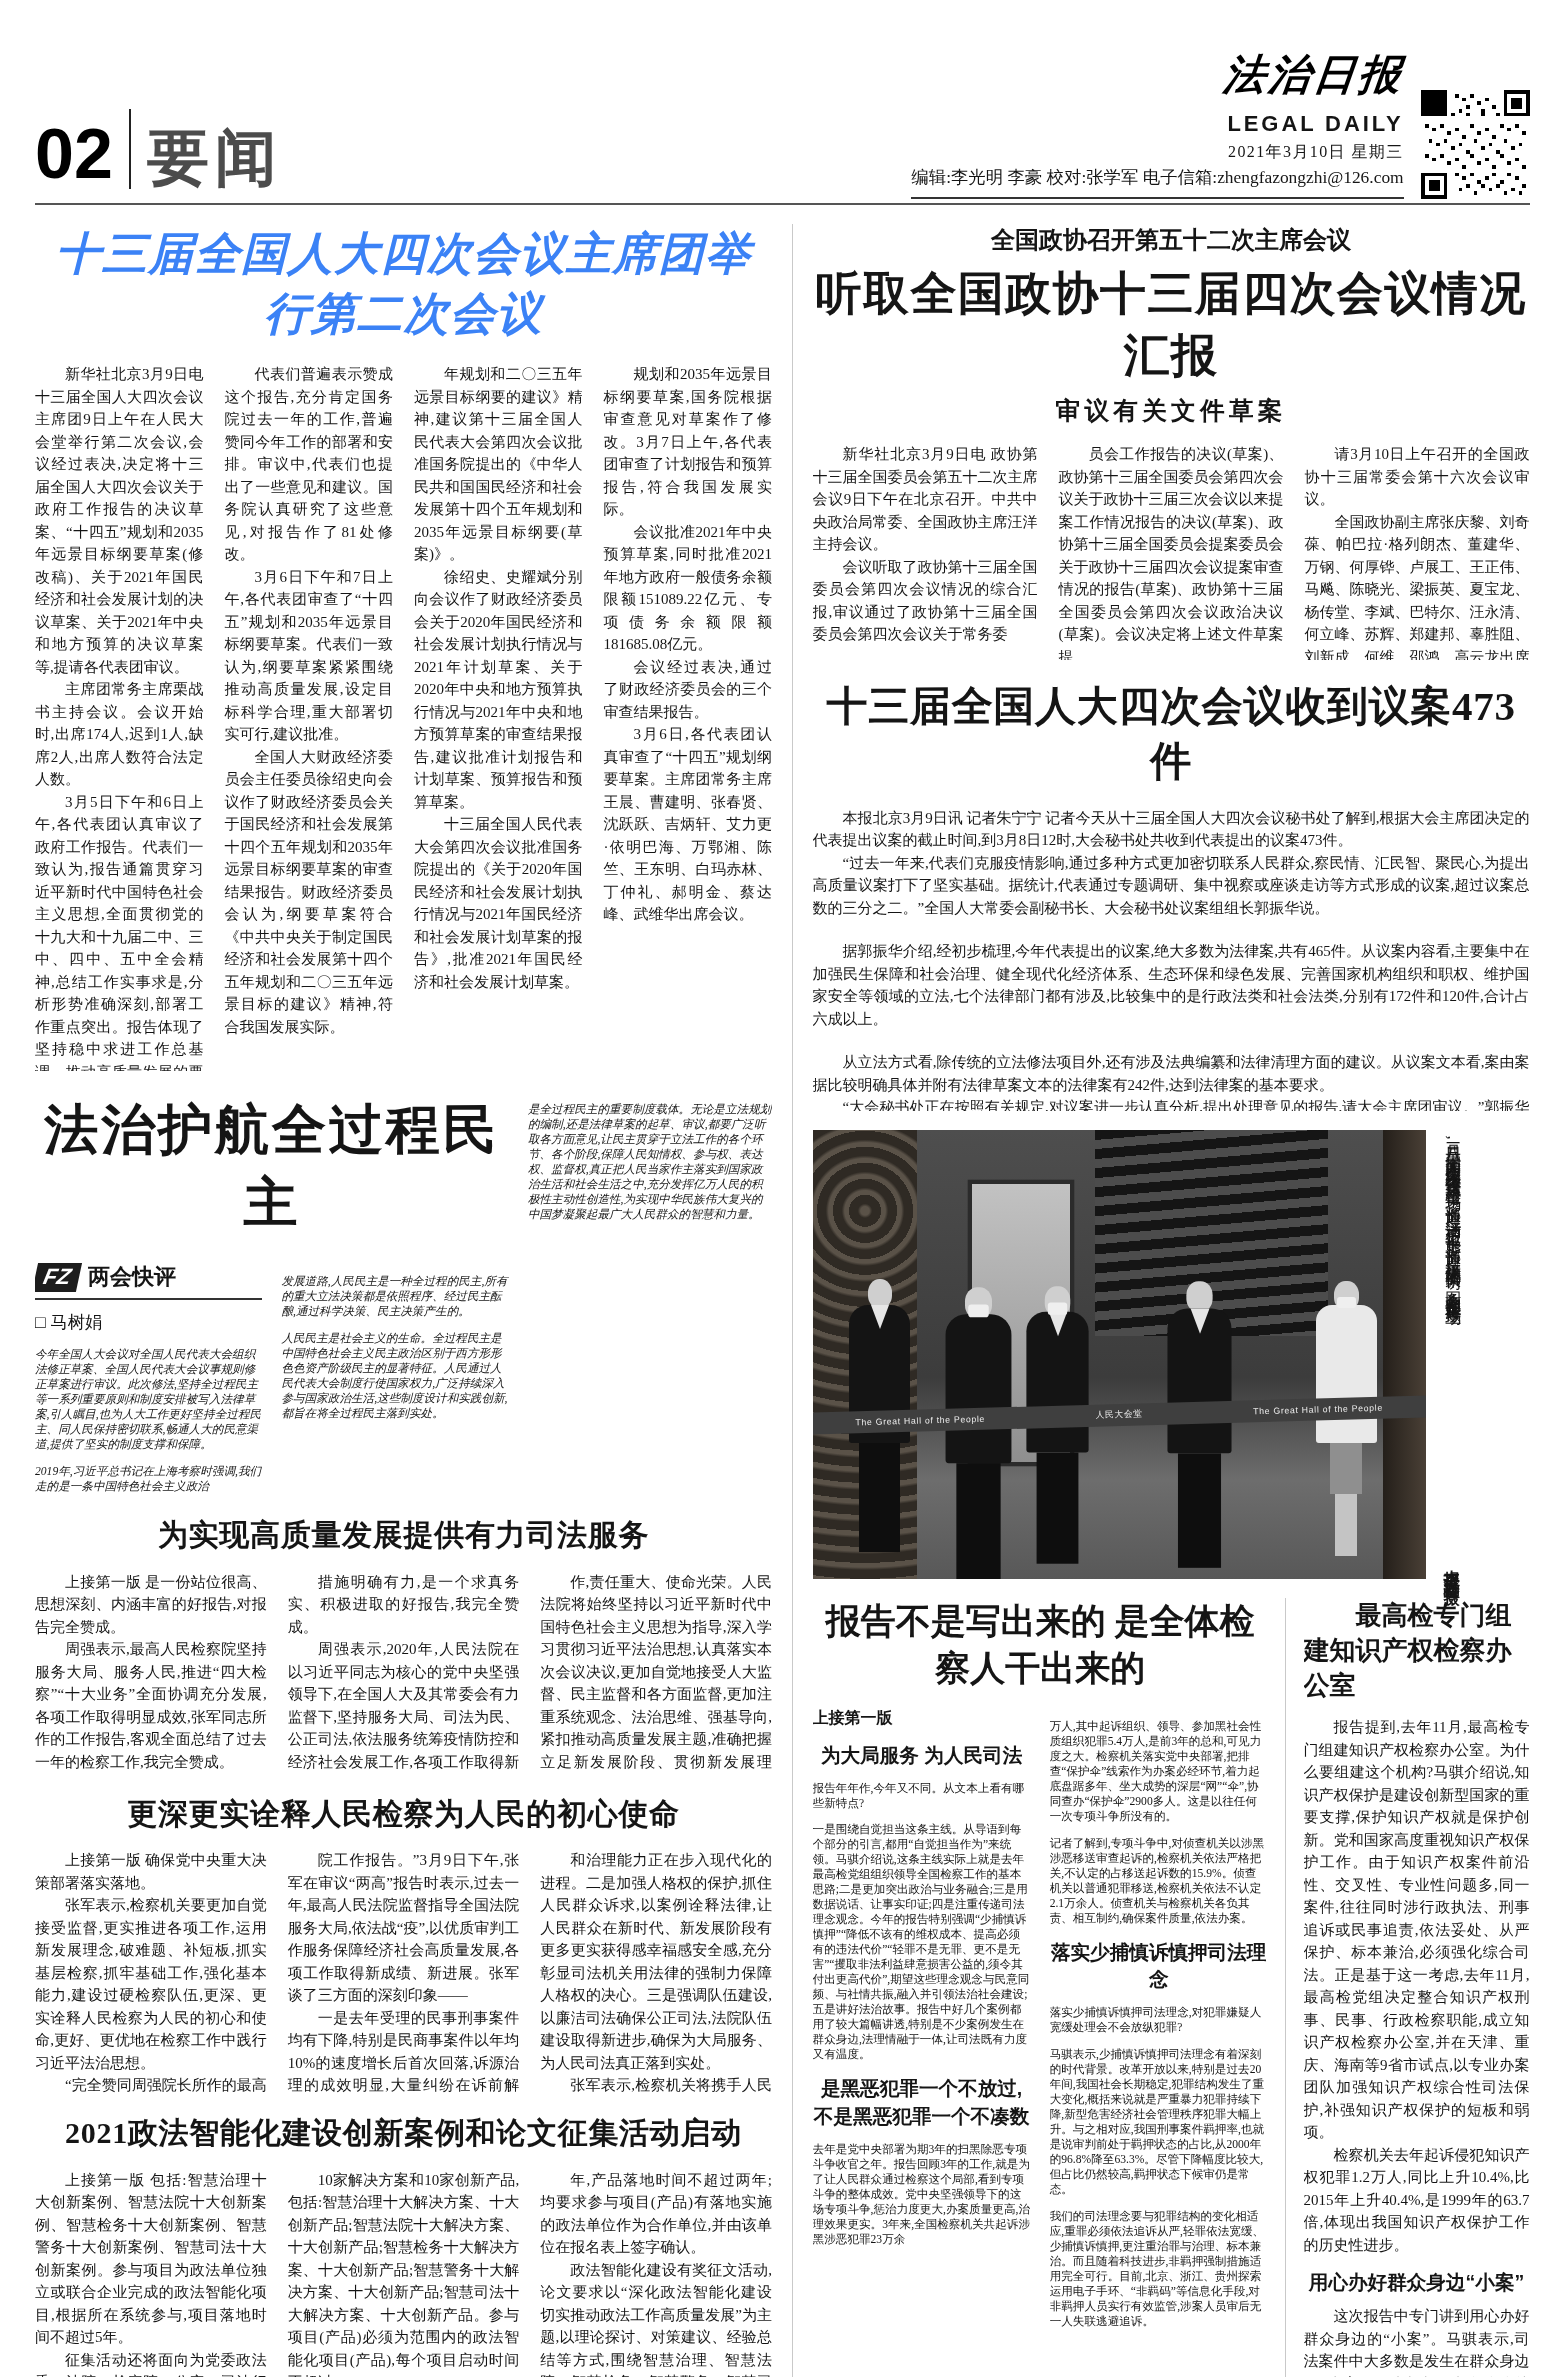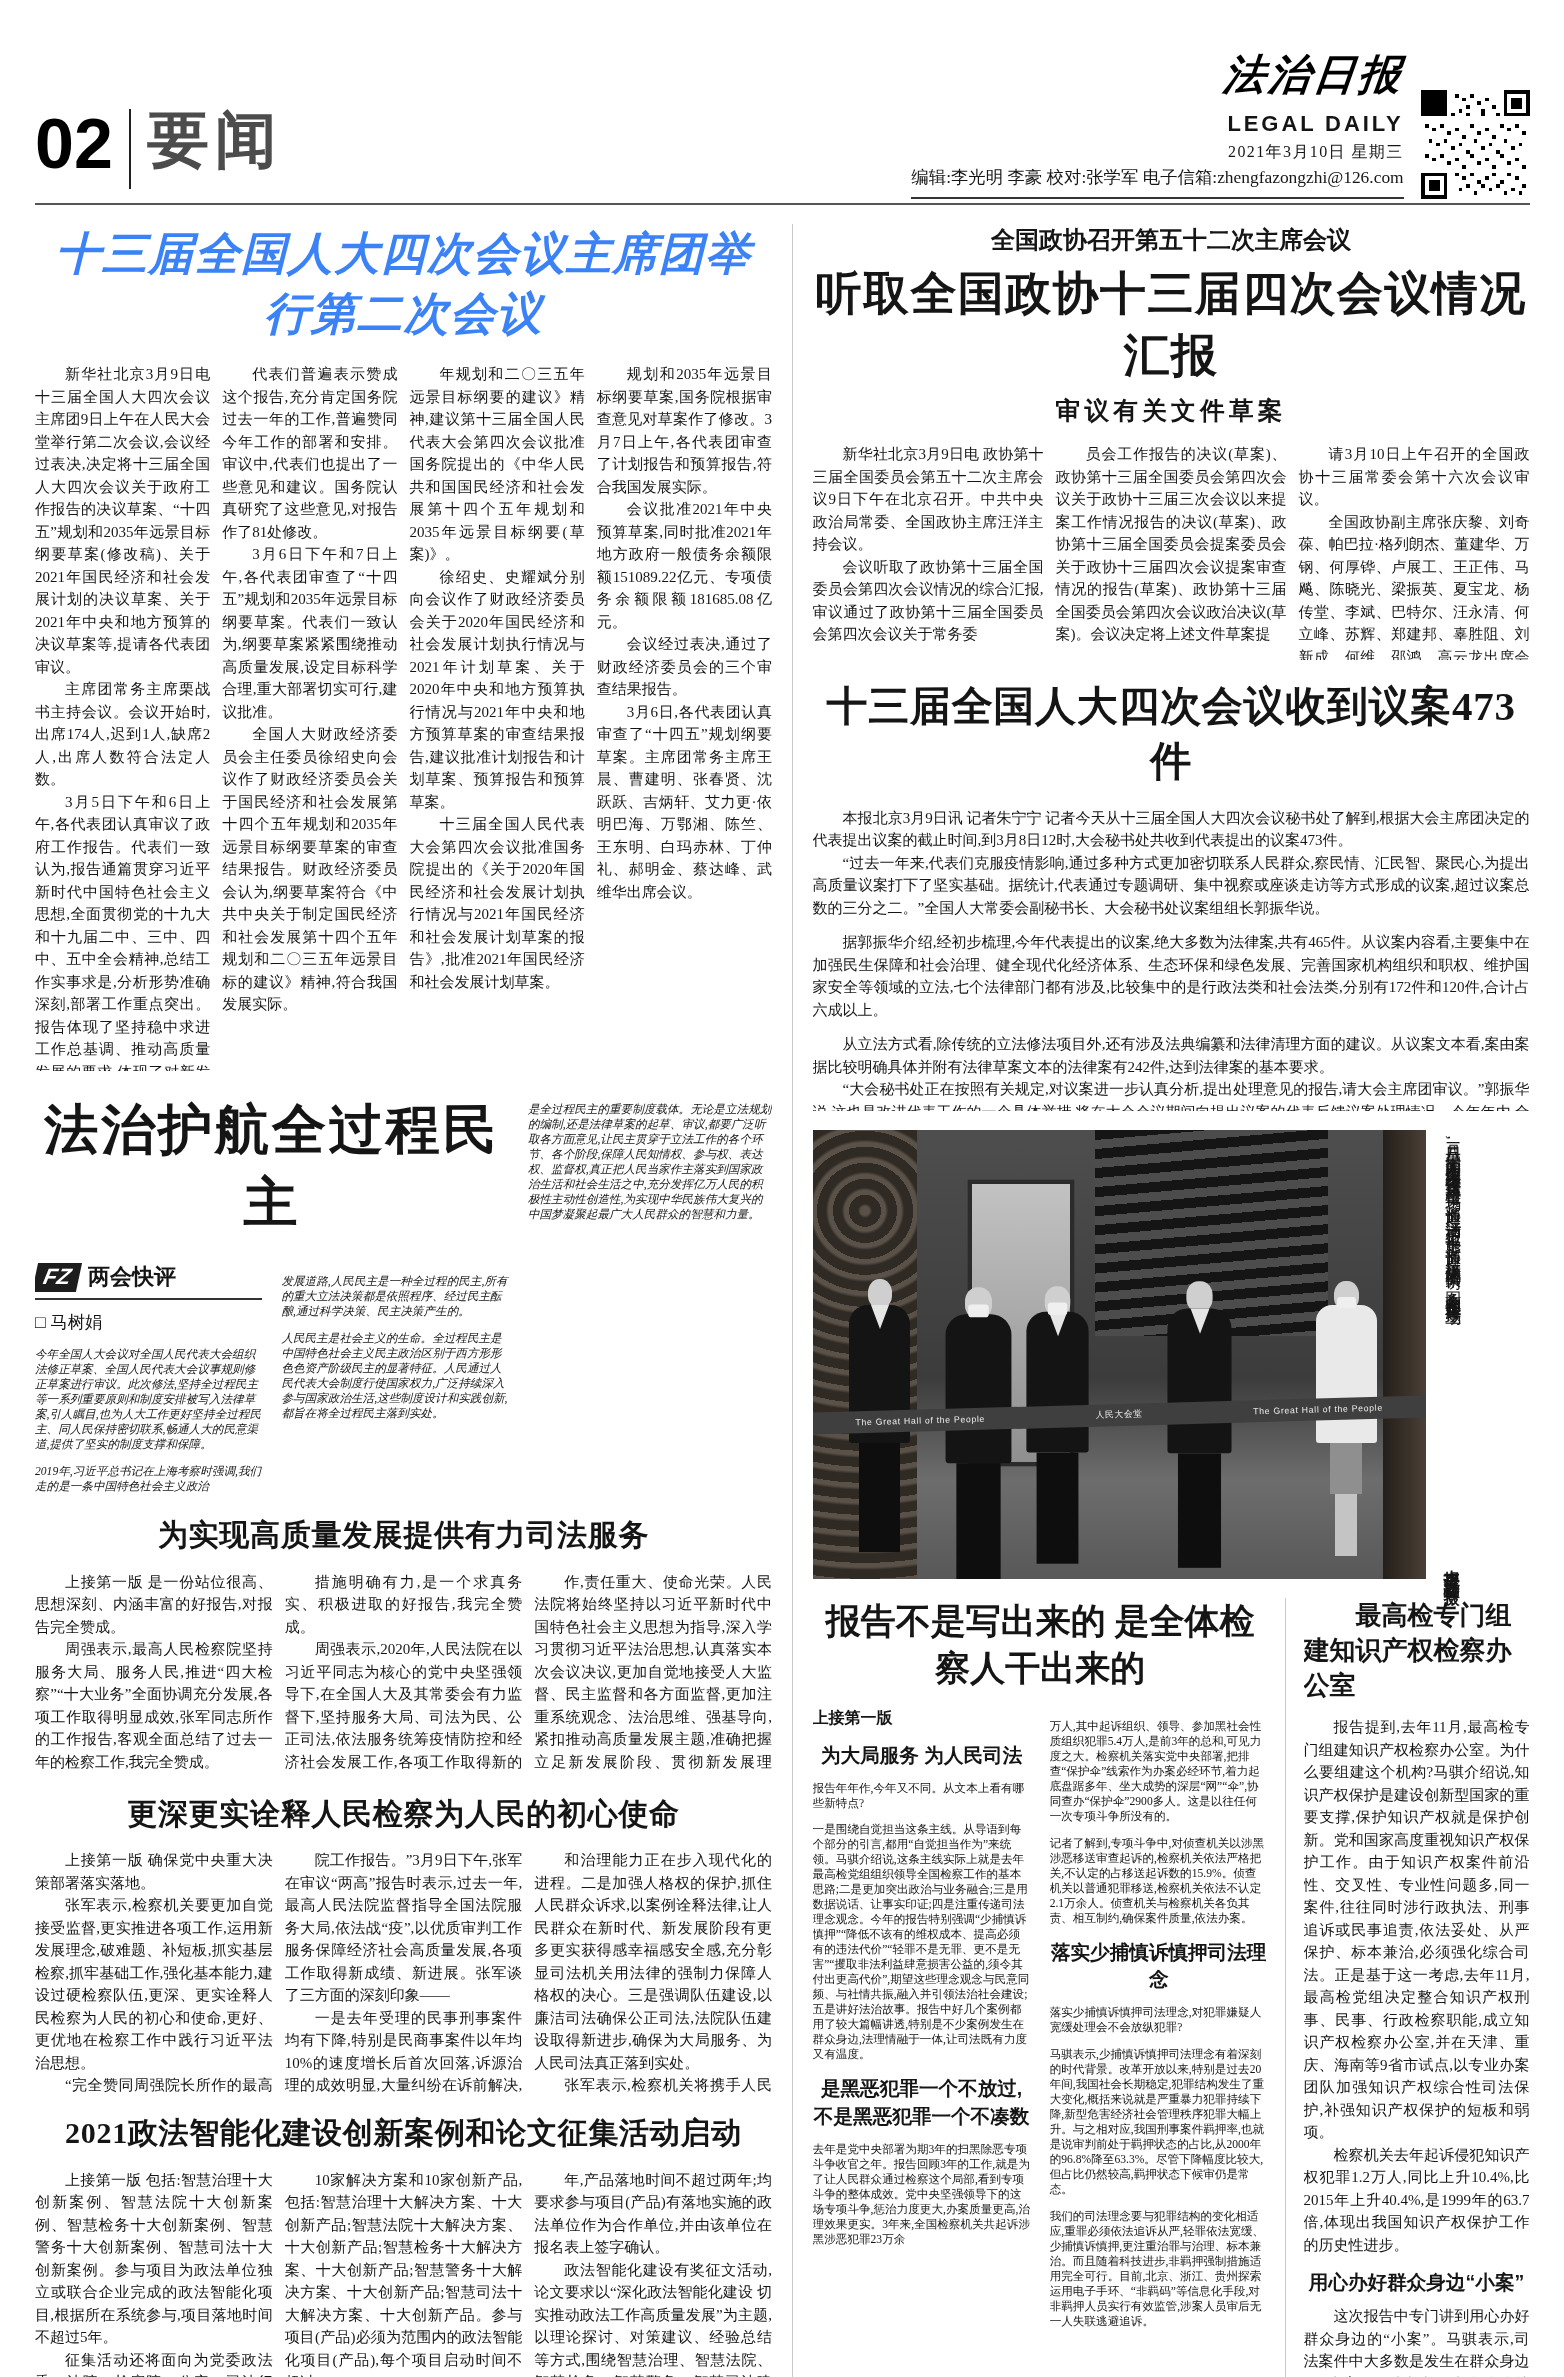--- a/index.html
+++ b/index.html
@@ -1,38 +1,38 @@
 <!DOCTYPE html>
 <html style="font-size:11.6px"><head>
 <meta charset="utf-8">
 <style>
   html,body{margin:0;padding:0;background:#ffffff;color:#151515;}
   body{font-family:"Liberation Serif","DejaVu Serif",serif;width:1565px;}
   .paper{width:1495px;margin:0 auto;padding:24.6px 0 29px 0;}
   
   header{display:flex;justify-content:space-between;align-items:flex-end;height:174px;}
-  .pageno-wrap{display:flex;align-items:flex-start;gap:16px;padding-bottom:10px;}
+  .pageno-wrap{display:flex;align-items:flex-end;gap:16px;padding-bottom:10px;}
   .pageno{font-family:"Liberation Sans","DejaVu Sans",sans-serif;font-weight:bold;font-size:70px;line-height:1;color:#000;}
   .vr{width:2.2px;height:80px;background:#222;display:inline-block;}
   .section-title{font-family:"Liberation Sans","DejaVu Sans",sans-serif;font-weight:bold;font-size:62px;line-height:1;color:#4c4c4c;letter-spacing:5.8px;}
   .mast-right{display:flex;align-items:flex-end;gap:17.4px;}
   .mast-text{text-align:right;line-height:1.5;}
   .brand-cn{font-size:42px;font-weight:bold;font-style:italic;letter-spacing:2.9px;color:#000;transform:skewX(-6deg);}
   .brand-en{font-family:"Liberation Sans","DejaVu Sans",sans-serif;font-weight:bold;font-size:22px;letter-spacing:2.9px;}
   .mast-date{font-size:16px;letter-spacing:1.4px;}
   .mast-editors{font-size:17.4px;border-bottom:2.2px solid #333;padding-bottom:6px;}
   .qr{width:109px;height:109px;}
   .rule{height:2.2px;background:#555;margin:4.3px 0 19px 0;}
   
   main{display:flex;gap:20px;}
   .half{width:737px;}
   .half.rhalf{border-left:0.7px solid #c9c9c9;padding-left:19.6px;width:717px;}
   article{margin-bottom:19px;}
   
-  .colwrap{display:flex;gap:12px;overflow:hidden;}
+  .colwrap{display:flex;gap:21px;overflow:hidden;}
   .colwrap>div{flex:1;min-width:0;}
   .colwrap p, .oneCol p{margin:0;text-indent:2em;text-align:justify;font-size:15px;line-height:22.5px;}
   
   .h-black-italic{font-family:"Liberation Sans","DejaVu Sans",sans-serif;font-weight:bold;font-style:italic;font-size:45px;text-align:center;margin:0 0 19px 0;letter-spacing:1.4px;color:#3b82f6;}
   .kicker{font-family:"Liberation Sans","DejaVu Sans",sans-serif;font-weight:bold;font-size:24px;text-align:center;margin:0 0 7.2px 0;}
   .h-serif-big{font-weight:bold;font-size:46px;text-align:center;margin:0 0 7.2px 0;letter-spacing:1.4px;}
   .subdeck{font-weight:bold;font-size:24.6px;text-align:center;margin:0 0 16px 0;letter-spacing:4.3px;}
   .h-serif-mid{font-weight:bold;font-size:41px;text-align:center;margin:7.2px 0 17.4px 0;letter-spacing:0.7px;}
   .h-serif-a{font-weight:bold;font-size:30px;text-align:center;margin:0 0 14.5px 0;letter-spacing:0.7px;}
   .h-serif-b{font-weight:bold;font-size:35px;text-align:center;margin:0 0 16px 0;}

